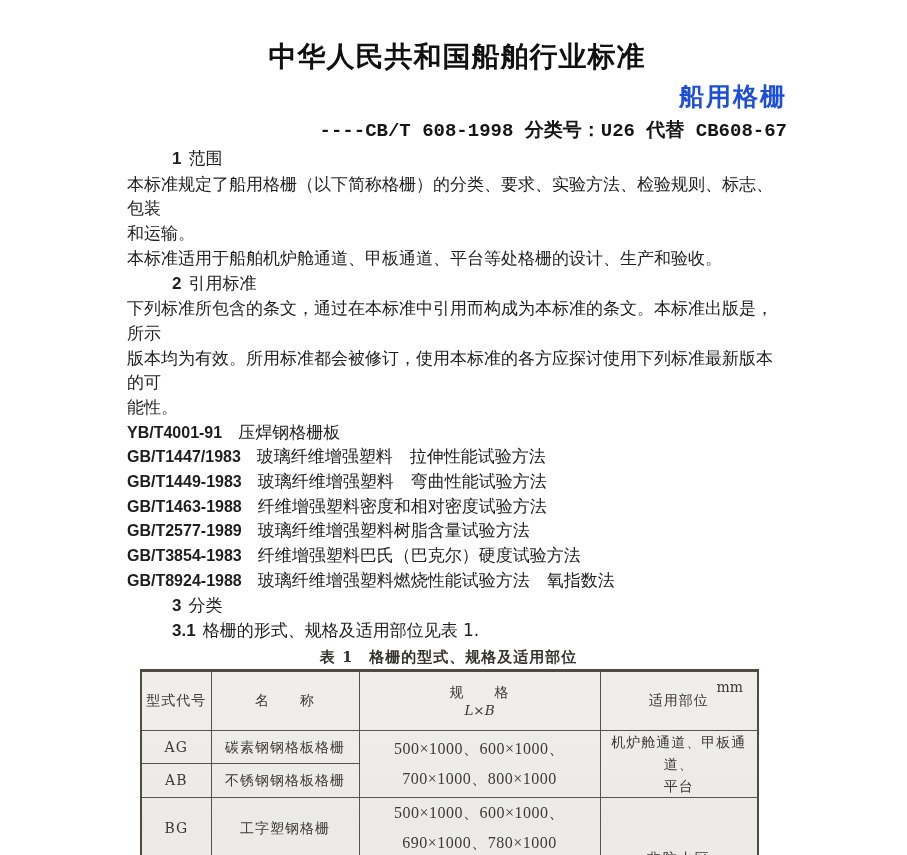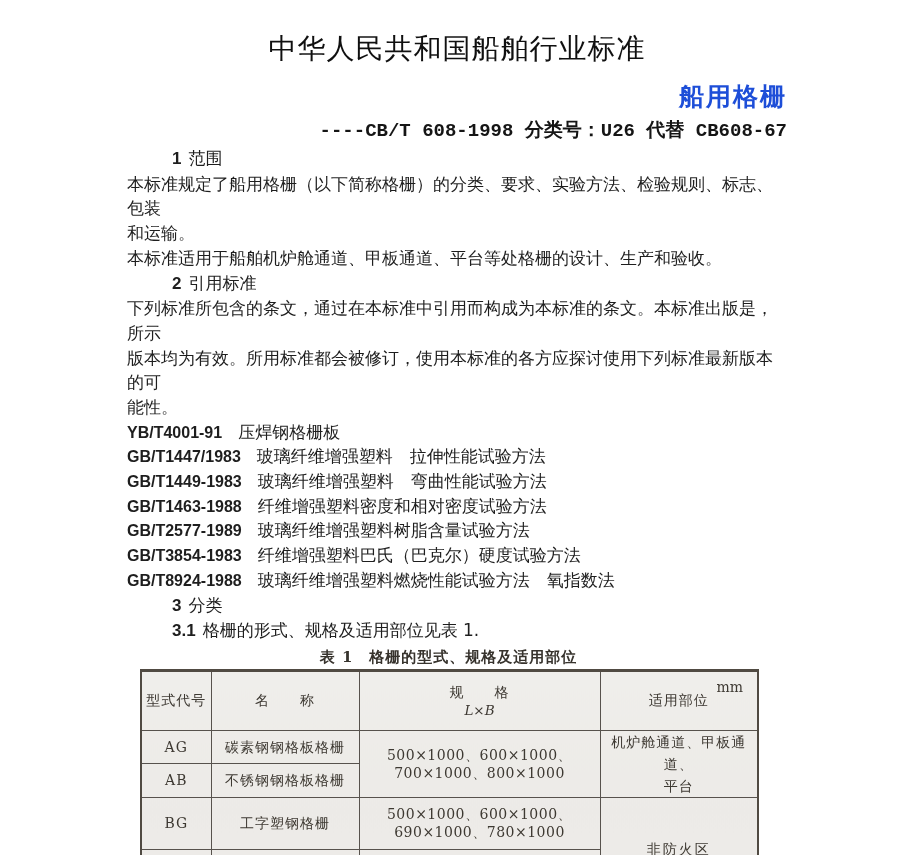--- a/index.html
+++ b/index.html
@@ -6,22 +6,22 @@
   .page{
     position:relative;
     width:907px;height:855px;
     background:#ffffff;
     overflow:hidden;
     font-family:"DejaVu Sans","Liberation Sans",sans-serif;
     color:#1e1e1e;
   }
   
   .doc-title{
-    position:absolute;top:30px;left:127px;width:660px;
-    text-align:center;font-size:28px;font-weight:400;color:#101010;
+    position:absolute;top:38px;left:127px;width:660px;
+    text-align:center;font-size:28px;font-weight:700;color:#101010;
     letter-spacing:1px;
   }
   .doc-subtitle{
     position:absolute;top:80px;left:127px;width:660px;
     text-align:right;font-size:25px;font-weight:700;color:#1d4ed8;
     letter-spacing:2px;
   }
   .ref-line{
     position:absolute;top:117px;left:127px;width:660px;
     text-align:right;font-size:19px;font-weight:700;color:#151515;
@@ -64,21 +64,21 @@
     padding:0 4px;font-weight:400;color:#3a352e;
   }
   col.c1{width:70px;}col.c2{width:148px;}col.c3{width:241px;}col.c4{width:158px;}
   tr.hdr{height:60px;}
   tr.r-ag{height:27px;margin-top:28px;}tr.r-ab{height:27px;}
   tr.r-bg{height:52px;}tr.r-bf{height:53px;}
   .hdr-spec-sub{font-style:italic;font-size:13.5px;line-height:17px;}
   .hdr-top{line-height:19px;letter-spacing:1px;}
   .cell-name{font-weight:600;letter-spacing:1px;font-size:14px;}
   .cell-code{font-size:14px;letter-spacing:1px;}
-  .cell-spec{white-space:pre-line;font-size:14px;line-height:18px;letter-spacing:.5px;}
+  .cell-spec{white-space:pre-line;font-size:16px;line-height:30px;letter-spacing:.5px;font-family:Liberation Serif, serif;}
   .cell-usage-ab{white-space:pre-line;text-align:left;padding-left:9px;font-weight:600;line-height:22px;letter-spacing:1px;}
   .cell-usage-b{font-weight:600;letter-spacing:2px;}
 </style>
 </head>
 <body>
 
 <div class="page">
 
   <div class="doc-title">中华人民共和国船舶行业标准</div>
   <div class="doc-subtitle">船用格栅</div>

